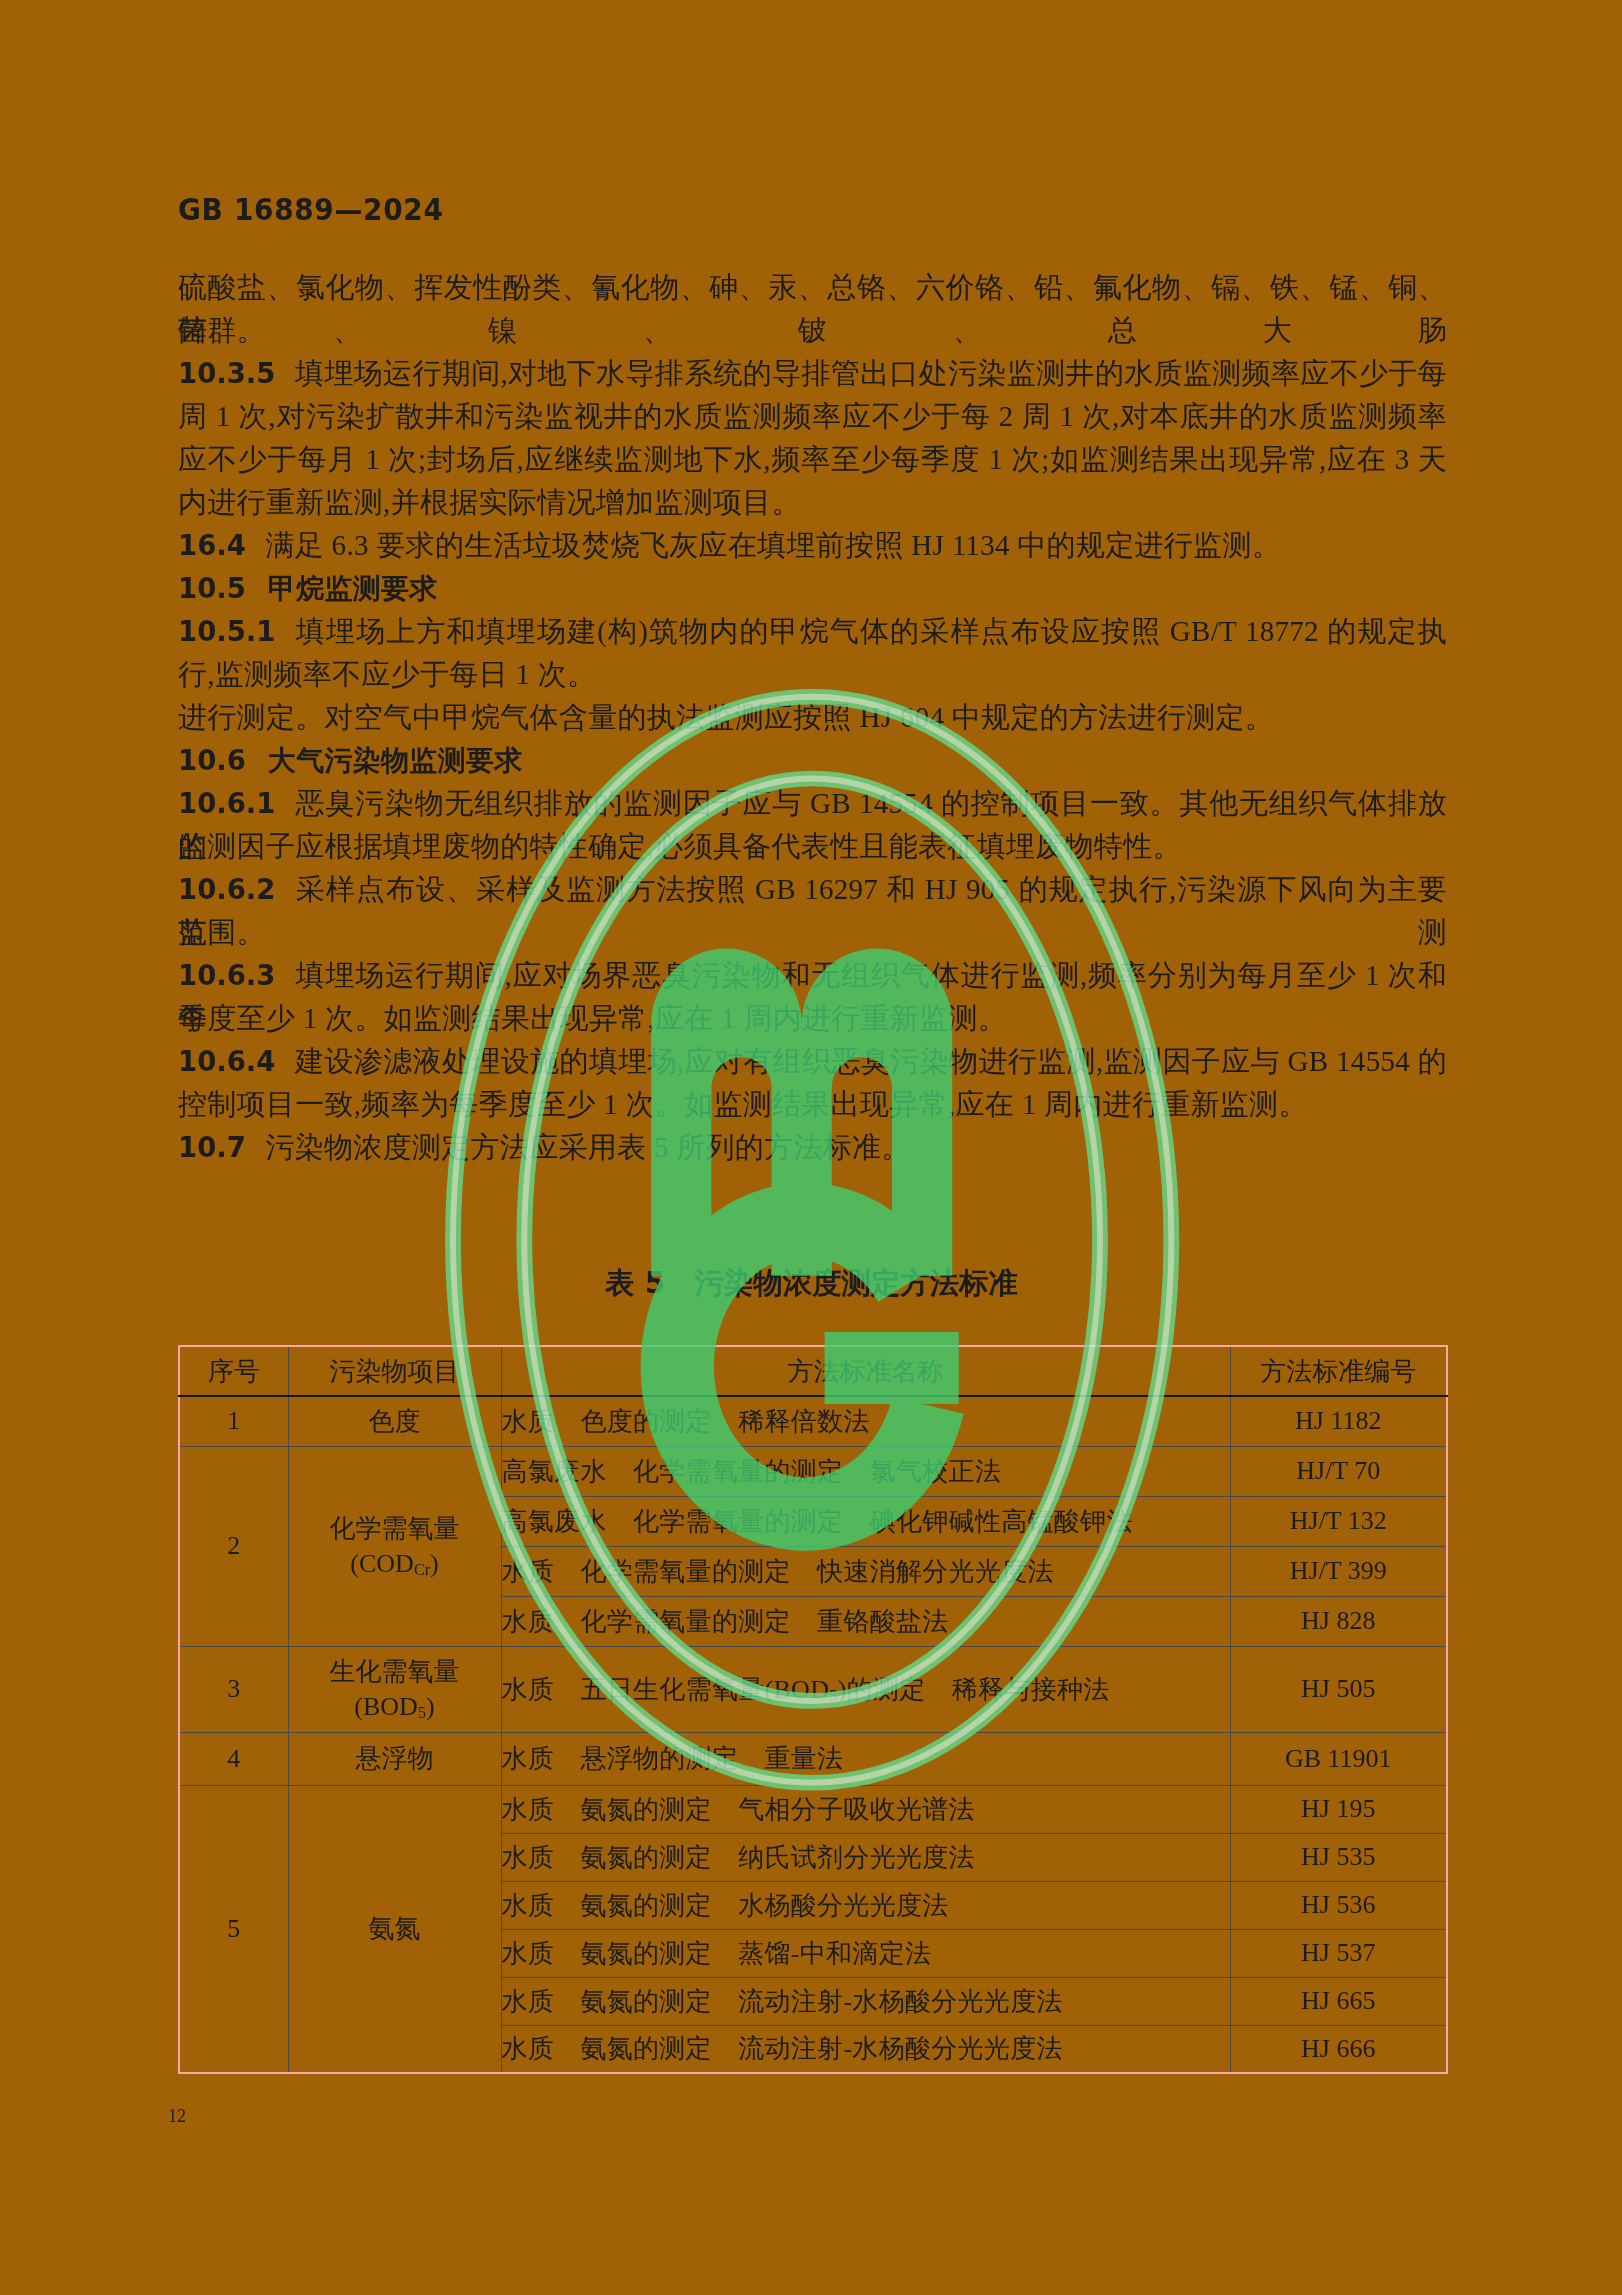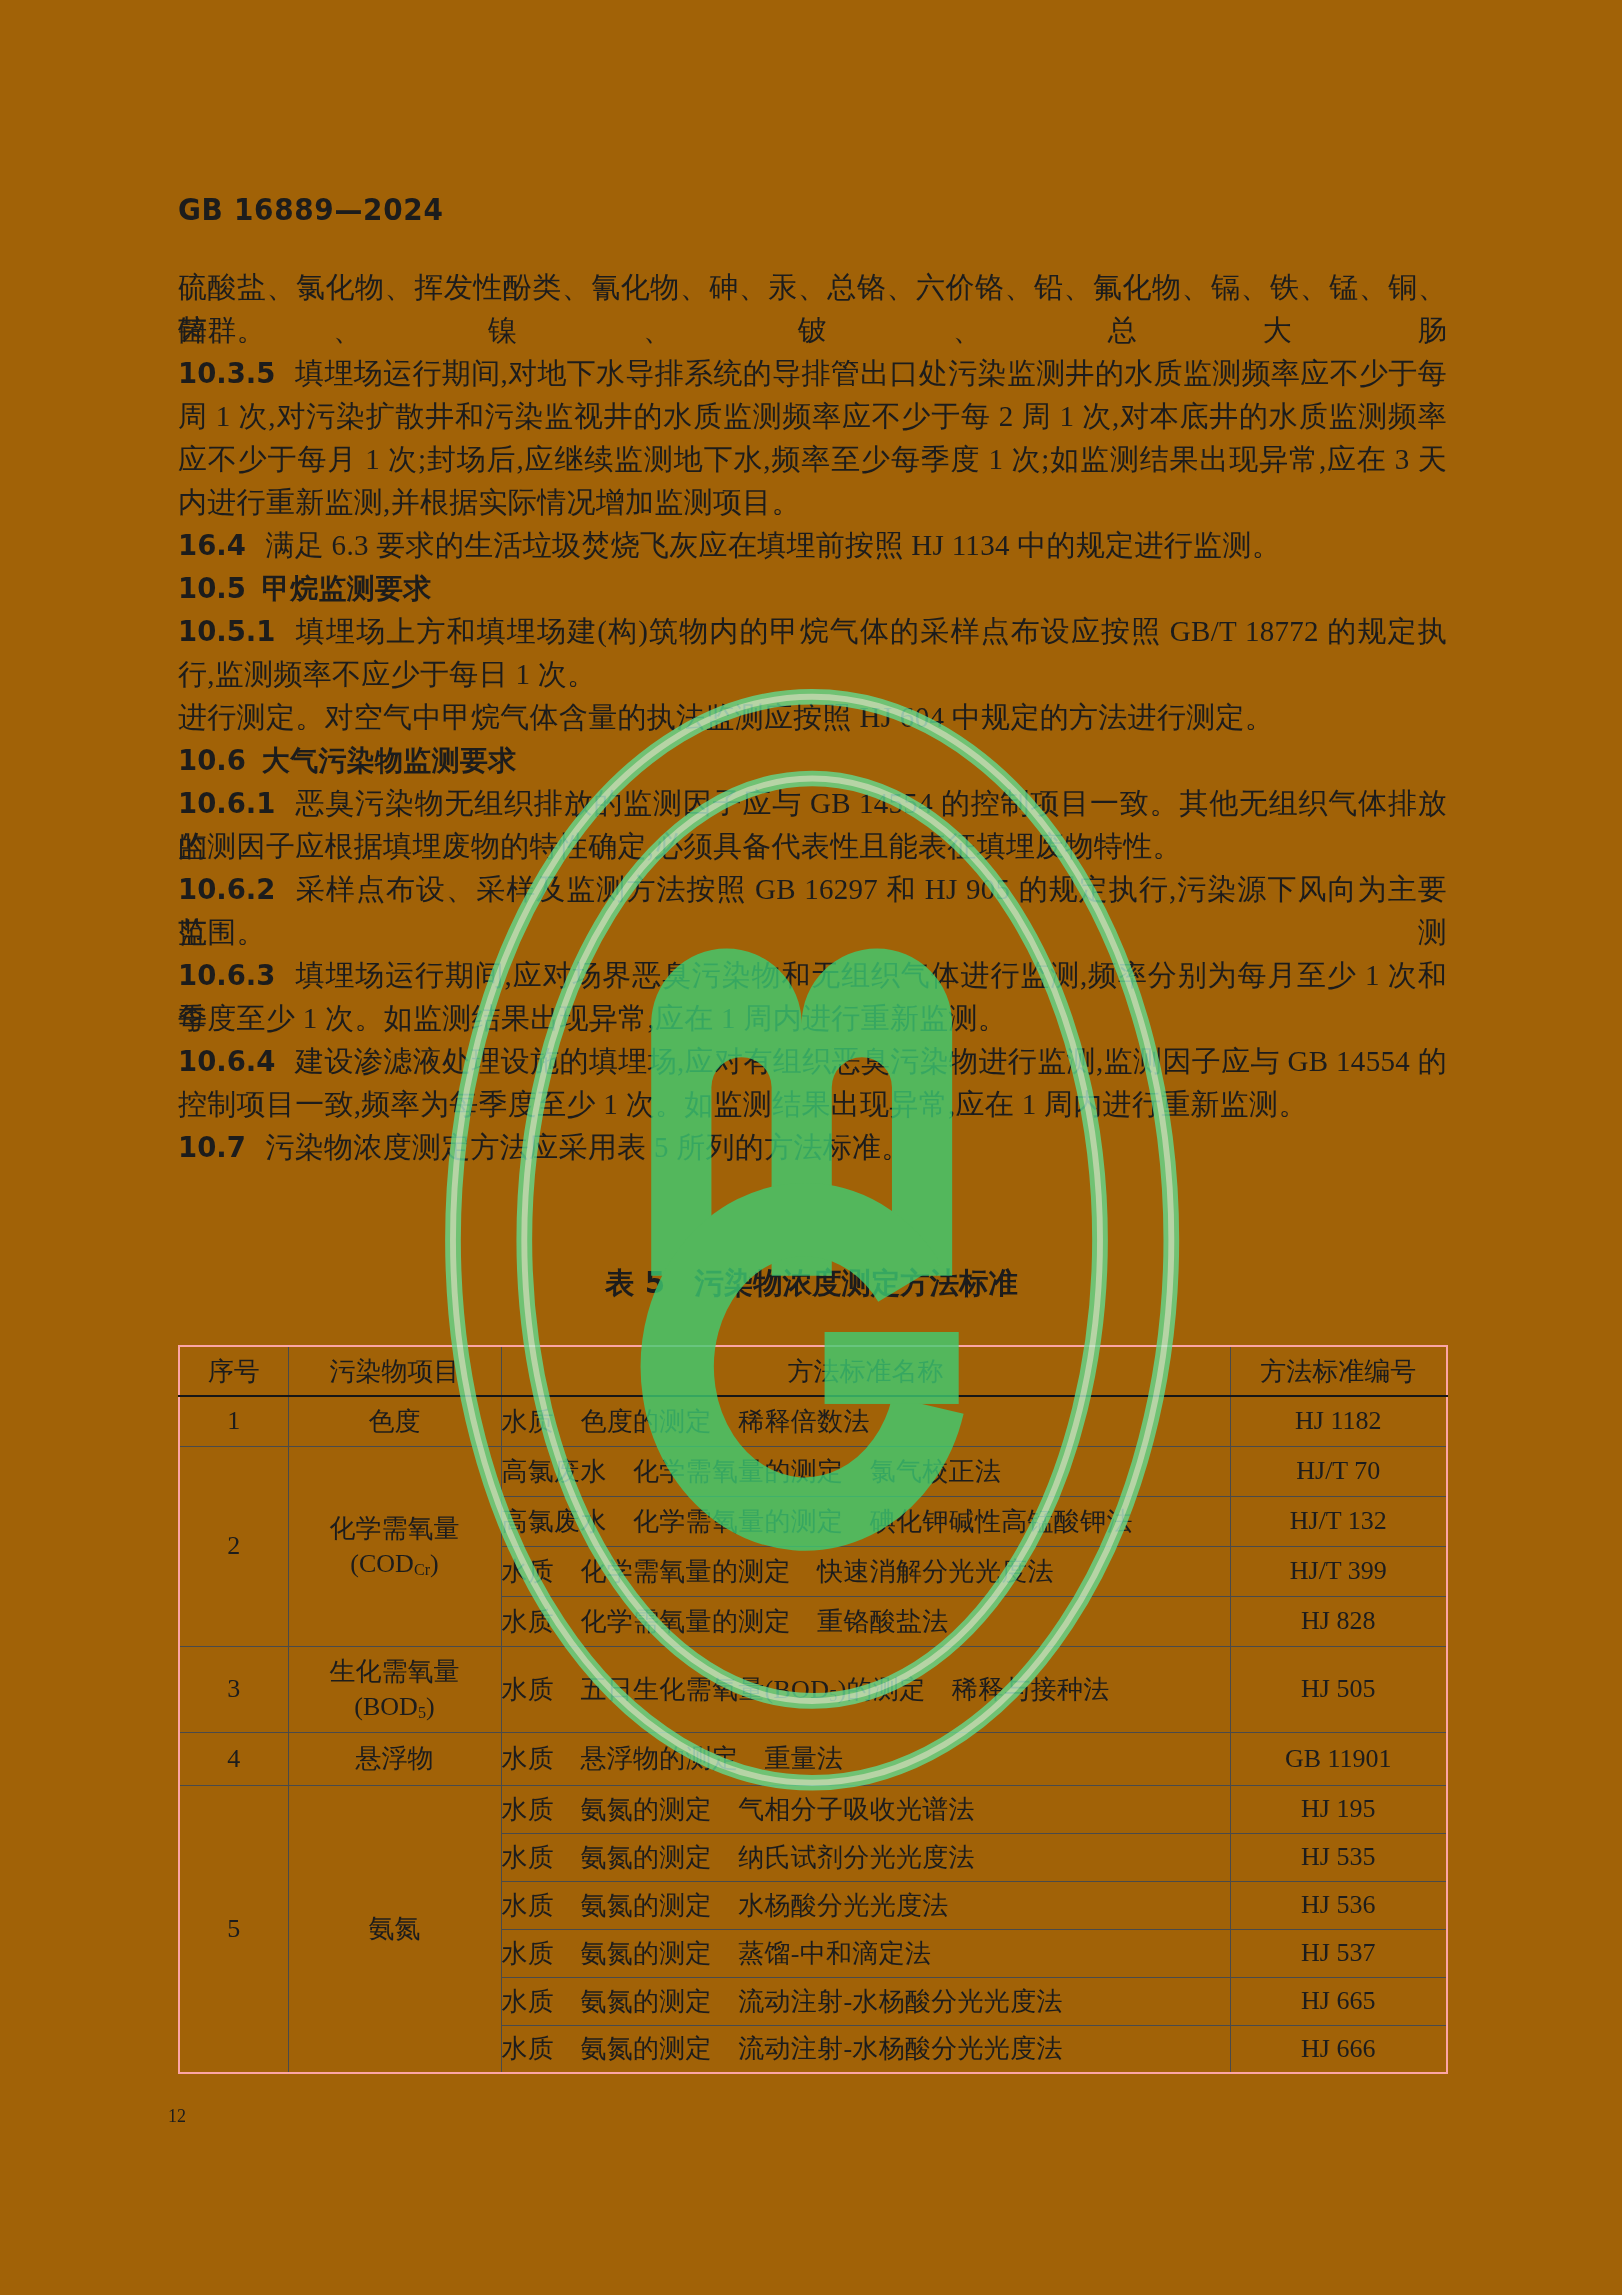--- a/index.html
+++ b/index.html
@@ -35,21 +35,21 @@
   .line .num{
     font-family:"DejaVu Sans","Liberation Sans",sans-serif;
     font-weight:bold;font-size:27.5px;
     margin-right:19.6px;
     letter-spacing:0px;
   }
   .line.heading{
     font-family:"DejaVu Sans","Liberation Sans",sans-serif;
     font-weight:bold;font-size:28px;
   }
-  .line.heading .num{margin-right:16px;}
+  .line.heading .num{margin-right:22px;}
   sub{font-size:62%;vertical-align:-14%;}
   
   .table-caption{
     position:absolute;left:0;top:1264px;width:100%;
     text-align:center;
     font-family:"DejaVu Sans","Liberation Sans",sans-serif;
     font-weight:bold;font-size:29.4px;
   }
   
   .tbl-wrap{position:absolute;left:178px;top:1345px;width:1267px;}

